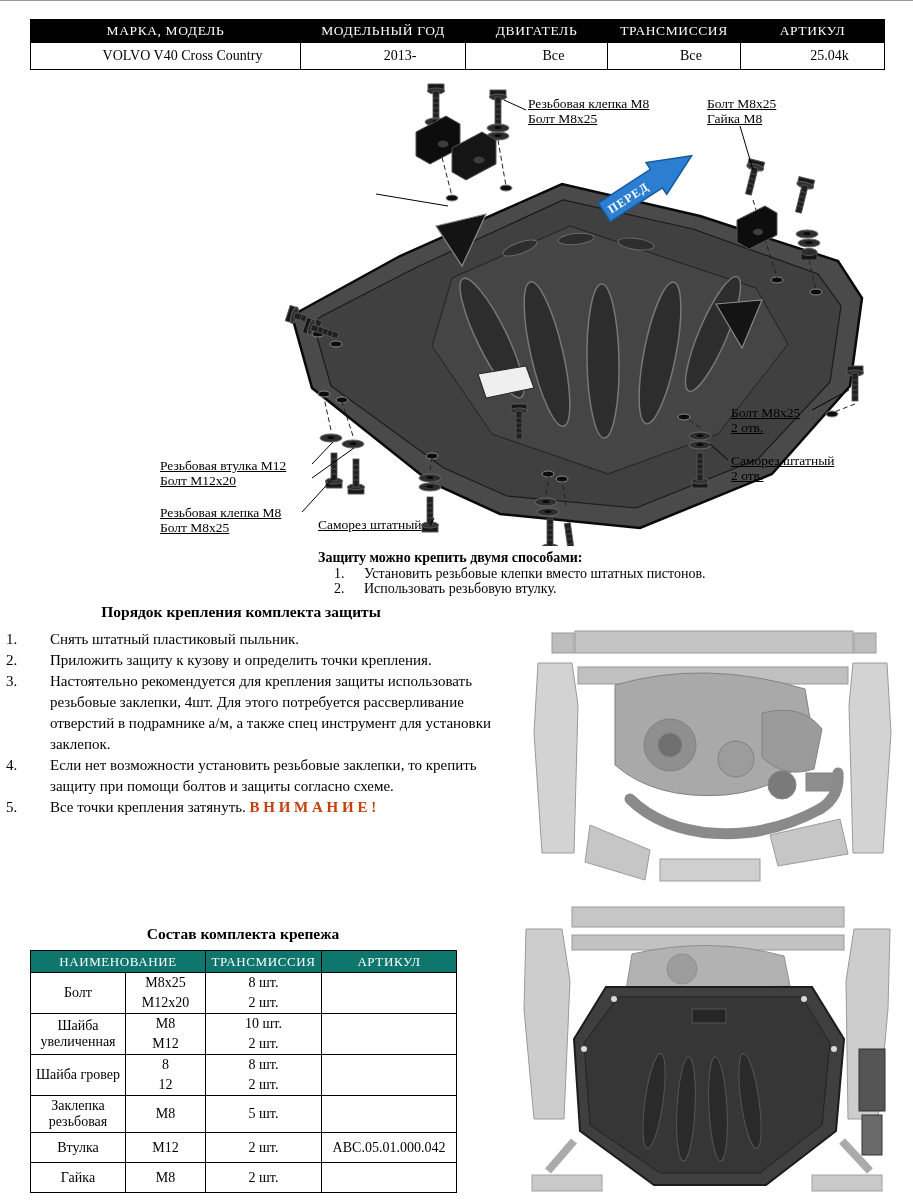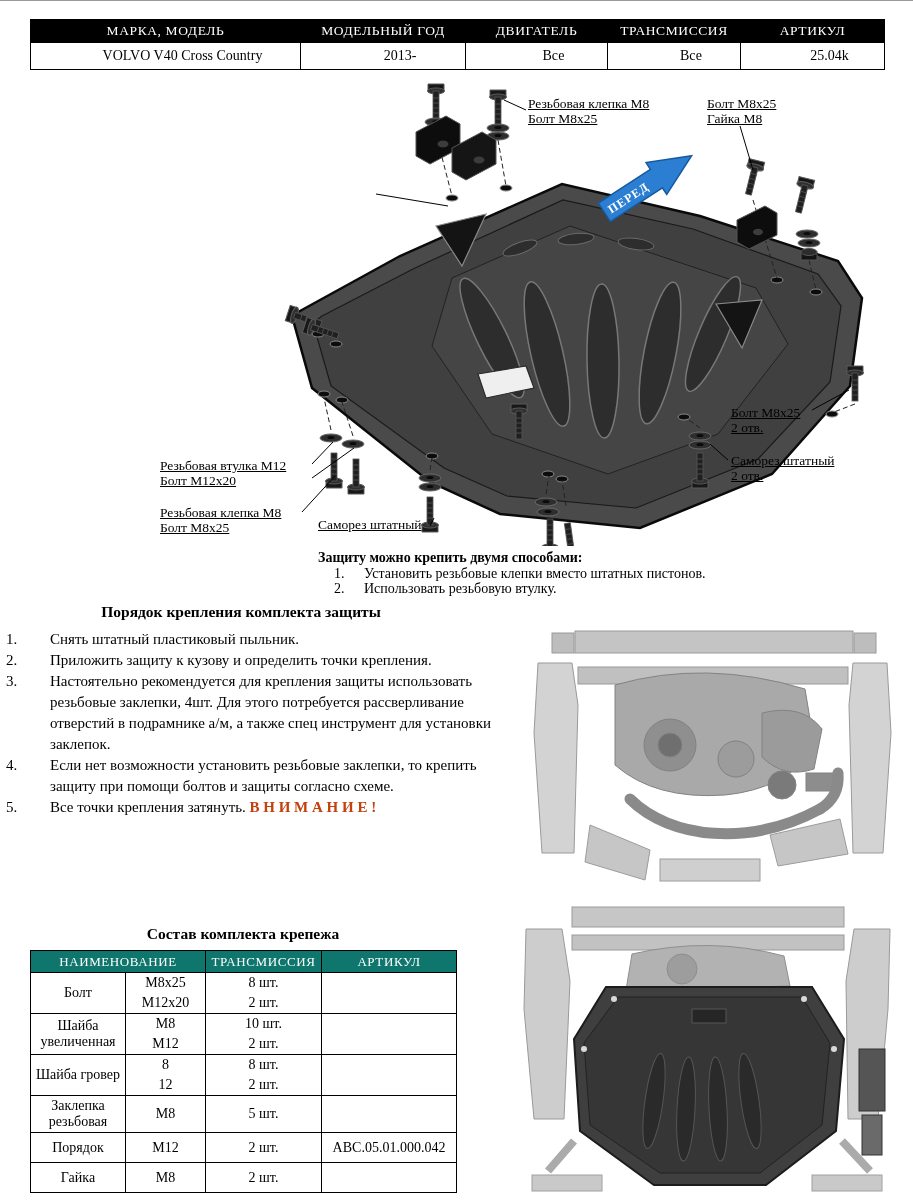--- a/index.html
+++ b/index.html
@@ -314,21 +314,21 @@
           <td>12</td>
           <td>2 шт.</td>
         </tr>
         <tr>
           <td class="tall">Заклепка резьбовая</td>
           <td>М8</td>
           <td>5 шт.</td>
           <td></td>
         </tr>
         <tr>
-          <td class="tall">Порядок</td>
+          <td class="tall">Втулка</td>
           <td>М12</td>
           <td>2 шт.</td>
           <td>АВС.05.01.000.042</td>
         </tr>
         <tr>
           <td class="tall">Гайка</td>
           <td>М8</td>
           <td>2 шт.</td>
           <td></td>
         </tr>

